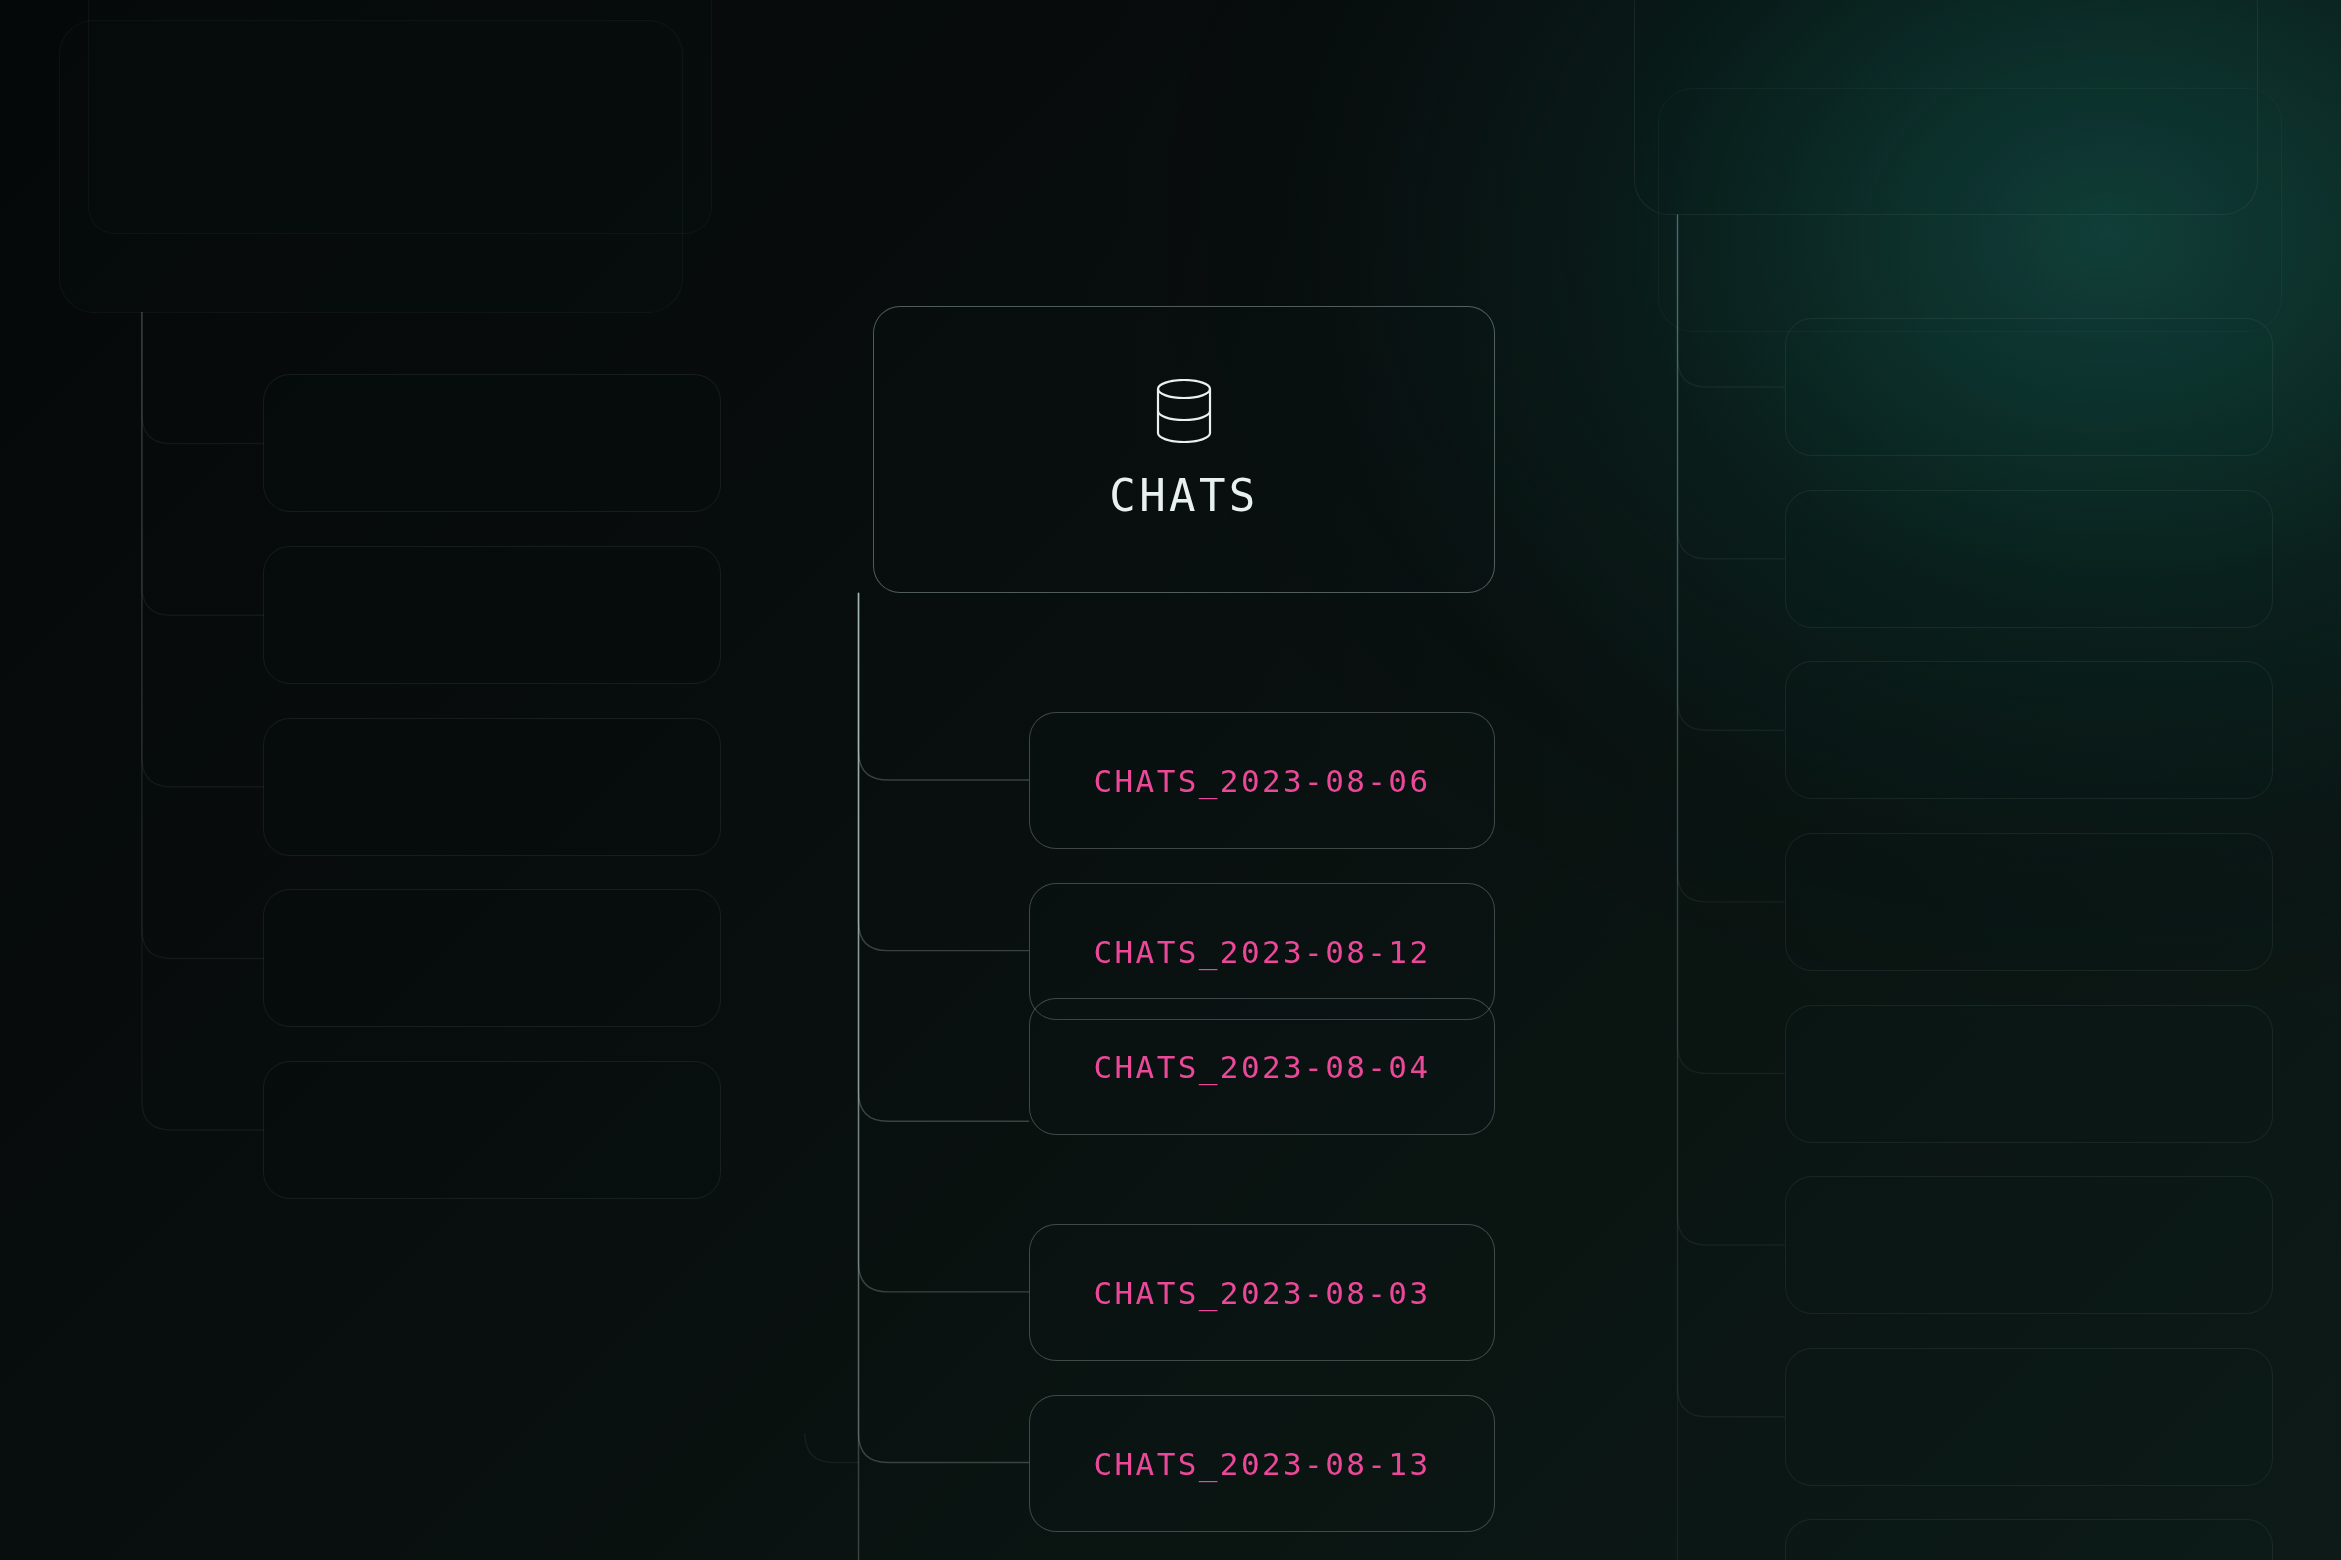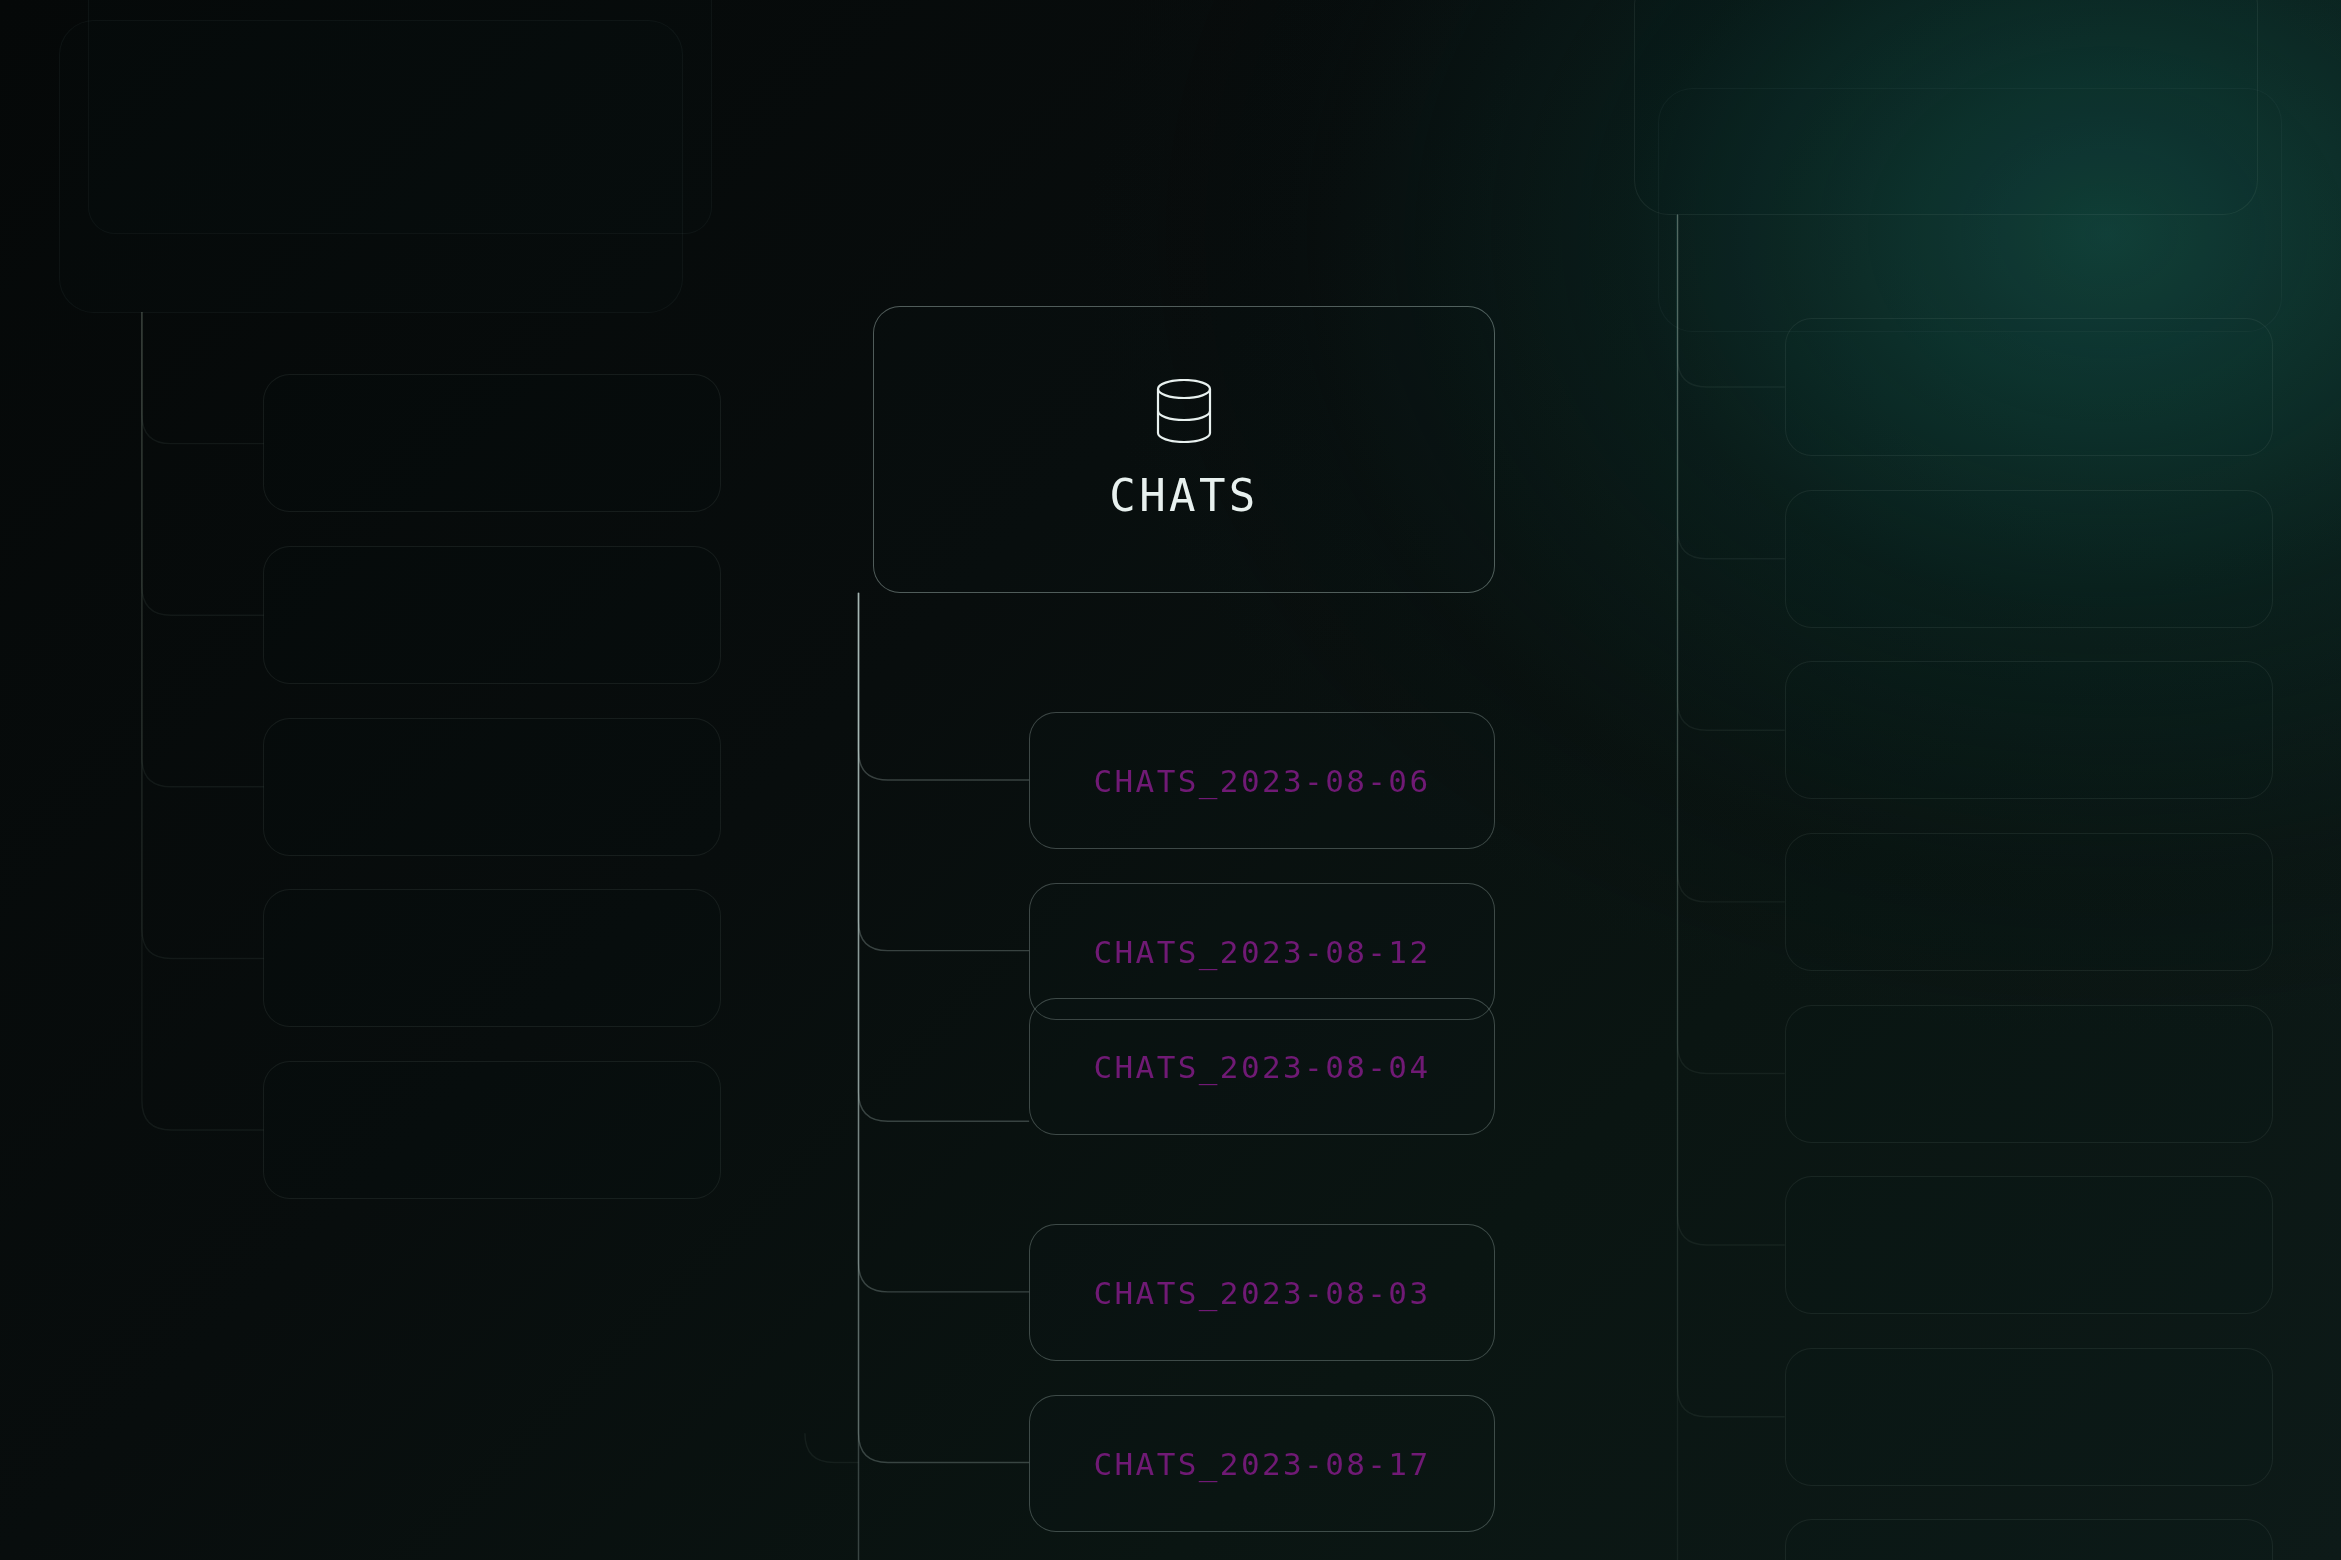--- a/index.html
+++ b/index.html
@@ -47,21 +47,21 @@
     font-size: 44px;
     letter-spacing: 3.4px;
     font-weight: 400;
     color: #e8f1ef;
   }
 
   .child-label {
     font-size: 31px;
     letter-spacing: 2.4px;
     font-weight: 400;
-    color: #701a75;
+    color: #ec4899;
     white-space: nowrap;
   }
 
   
   svg.connectors {
     position: absolute;
     inset: 0;
     width: 100%;
     height: 100%;
     overflow: visible;
@@ -153,17 +153,17 @@
   <div class="node" style="left:1029px; top:883px; width:466px; height:137px;">
     <span class="child-label">CHATS_2023-08-12</span>
   </div>
   <div class="node" style="left:1029px; top:998px; width:466px; height:137px;">
     <span class="child-label">CHATS_2023-08-04</span>
   </div>
   <div class="node" style="left:1029px; top:1224px; width:466px; height:137px;">
     <span class="child-label">CHATS_2023-08-03</span>
   </div>
   <div class="node" style="left:1029px; top:1395px; width:466px; height:137px;">
-    <span class="child-label">CHATS_2023-08-17</span>
+    <span class="child-label">CHATS_2023-08-13</span>
   </div>
 
 </div>
 
 
 </body></html>

